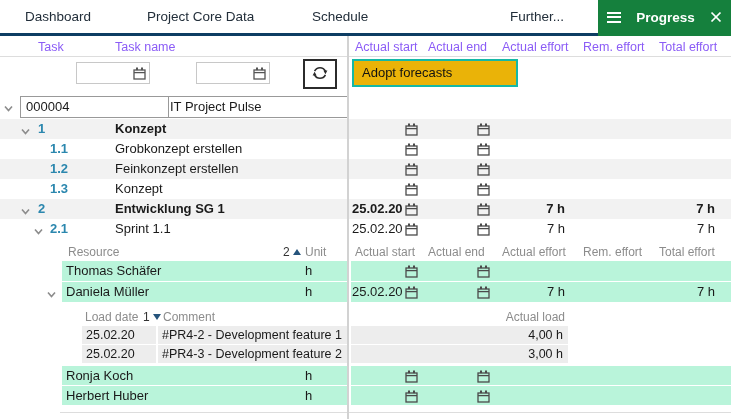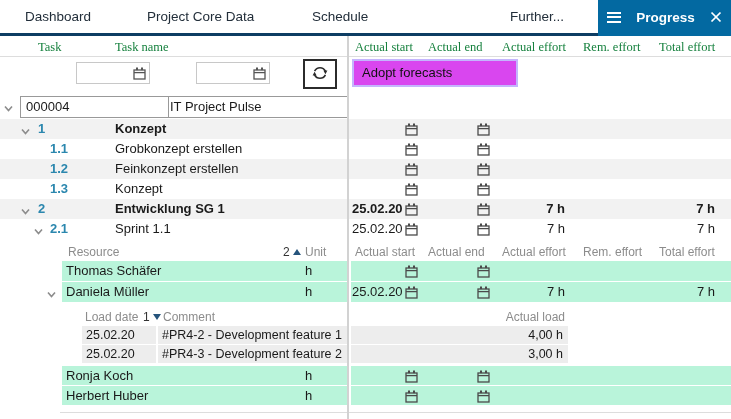--- a/index.html
+++ b/index.html
@@ -3,44 +3,44 @@
 <meta charset="utf-8">
 <style>
   html,body{margin:0;padding:0;background:#fff;}
   #app{position:relative;width:731px;height:419px;background:#fff;overflow:hidden;
        font-family:"Liberation Sans",sans-serif;color:#1a1a1a;}
 
   
   .tabbar{position:absolute;left:0;top:0;width:731px;height:36px;background:#fff;}
   .tab-underline{position:absolute;left:0;top:33px;width:731px;height:3px;background:#0d3d63;}
   .tab{position:absolute;top:0;height:33px;line-height:33px;font-size:13.5px;color:#222e3a;cursor:default;white-space:nowrap;}
-  .tab-active{position:absolute;left:598px;top:0;width:133px;height:36px;background:#0369a1;color:#fff;
+  .tab-active{position:absolute;left:598px;top:0;width:133px;height:36px;background:#15803d;color:#fff;
               display:flex;align-items:center;justify-content:space-between;padding:0 9px;box-sizing:border-box;}
   .tab-active .lbl{font-size:13.5px;font-weight:600;line-height:33px;margin-top:-2px;}
   .burger{display:flex;flex-direction:column;gap:2.5px;margin-top:-2px;}
   .burger i{display:block;width:14px;height:2px;background:#fff;}
 
   
   .vdiv{position:absolute;left:347px;top:36px;width:2px;height:383px;background:#d2d2d2;z-index:6;}
   .hdr-underline{position:absolute;left:0;top:56px;width:731px;height:1px;background:#ddd;}
   .bottom-line{position:absolute;left:60px;top:412px;width:671px;height:1px;background:#ddd;}
 
   
-  .hd{position:absolute;top:40px;font-size:12.5px;color:#15803d;white-space:nowrap;font-family:Liberation Serif, serif;}
+  .hd{position:absolute;top:40px;font-size:12.5px;color:#8b5cf6;white-space:nowrap;}
   .subhd{position:absolute;top:2px;font-size:12px;color:#8c8c8c;white-space:nowrap;}
 
   
   .flabel{position:absolute;top:66px;font-size:12.5px;color:#666;margin-left:34px;}
   .datefield{position:absolute;top:62px;width:72px;height:20px;border:1px solid #c8c8c8;background:#fff;}
   .datefield input{position:absolute;left:2px;top:1px;width:50px;height:16px;border:none;outline:none;
                    font-family:"Liberation Sans",sans-serif;font-size:12px;}
   .datefield .cal{position:absolute;right:3px;top:3px;}
   .sqbtn{position:absolute;left:303px;top:59px;width:34px;height:30px;border:2px solid #2b2b2b;background:#fff;
          display:flex;align-items:center;justify-content:center;box-sizing:border-box;cursor:pointer;}
-  .adoptbtn{position:absolute;left:352px;top:59px;width:166px;height:28px;border:2px solid #c4b5fd;background:#d946ef;
+  .adoptbtn{position:absolute;left:352px;top:59px;width:166px;height:28px;border:2px solid #14b8a6;background:#eab308;
             box-sizing:border-box;font-size:13px;color:#111;text-align:left;padding:0 0 0 8px;line-height:24px;cursor:pointer;
             font-family:"Liberation Sans",sans-serif;}
 
   
   .projbox{position:absolute;left:20px;top:96px;width:328px;height:22px;border:1px solid #999;box-sizing:border-box;background:#fff;}
   .projid{position:absolute;left:0;top:0;width:148px;height:20px;line-height:20px;border-right:1px solid #999;
           padding-left:5px;box-sizing:border-box;font-size:13px;}
   .projname{position:absolute;left:149px;top:0;right:0;height:20px;line-height:20px;padding-left:0;font-size:13px;}
 
   

